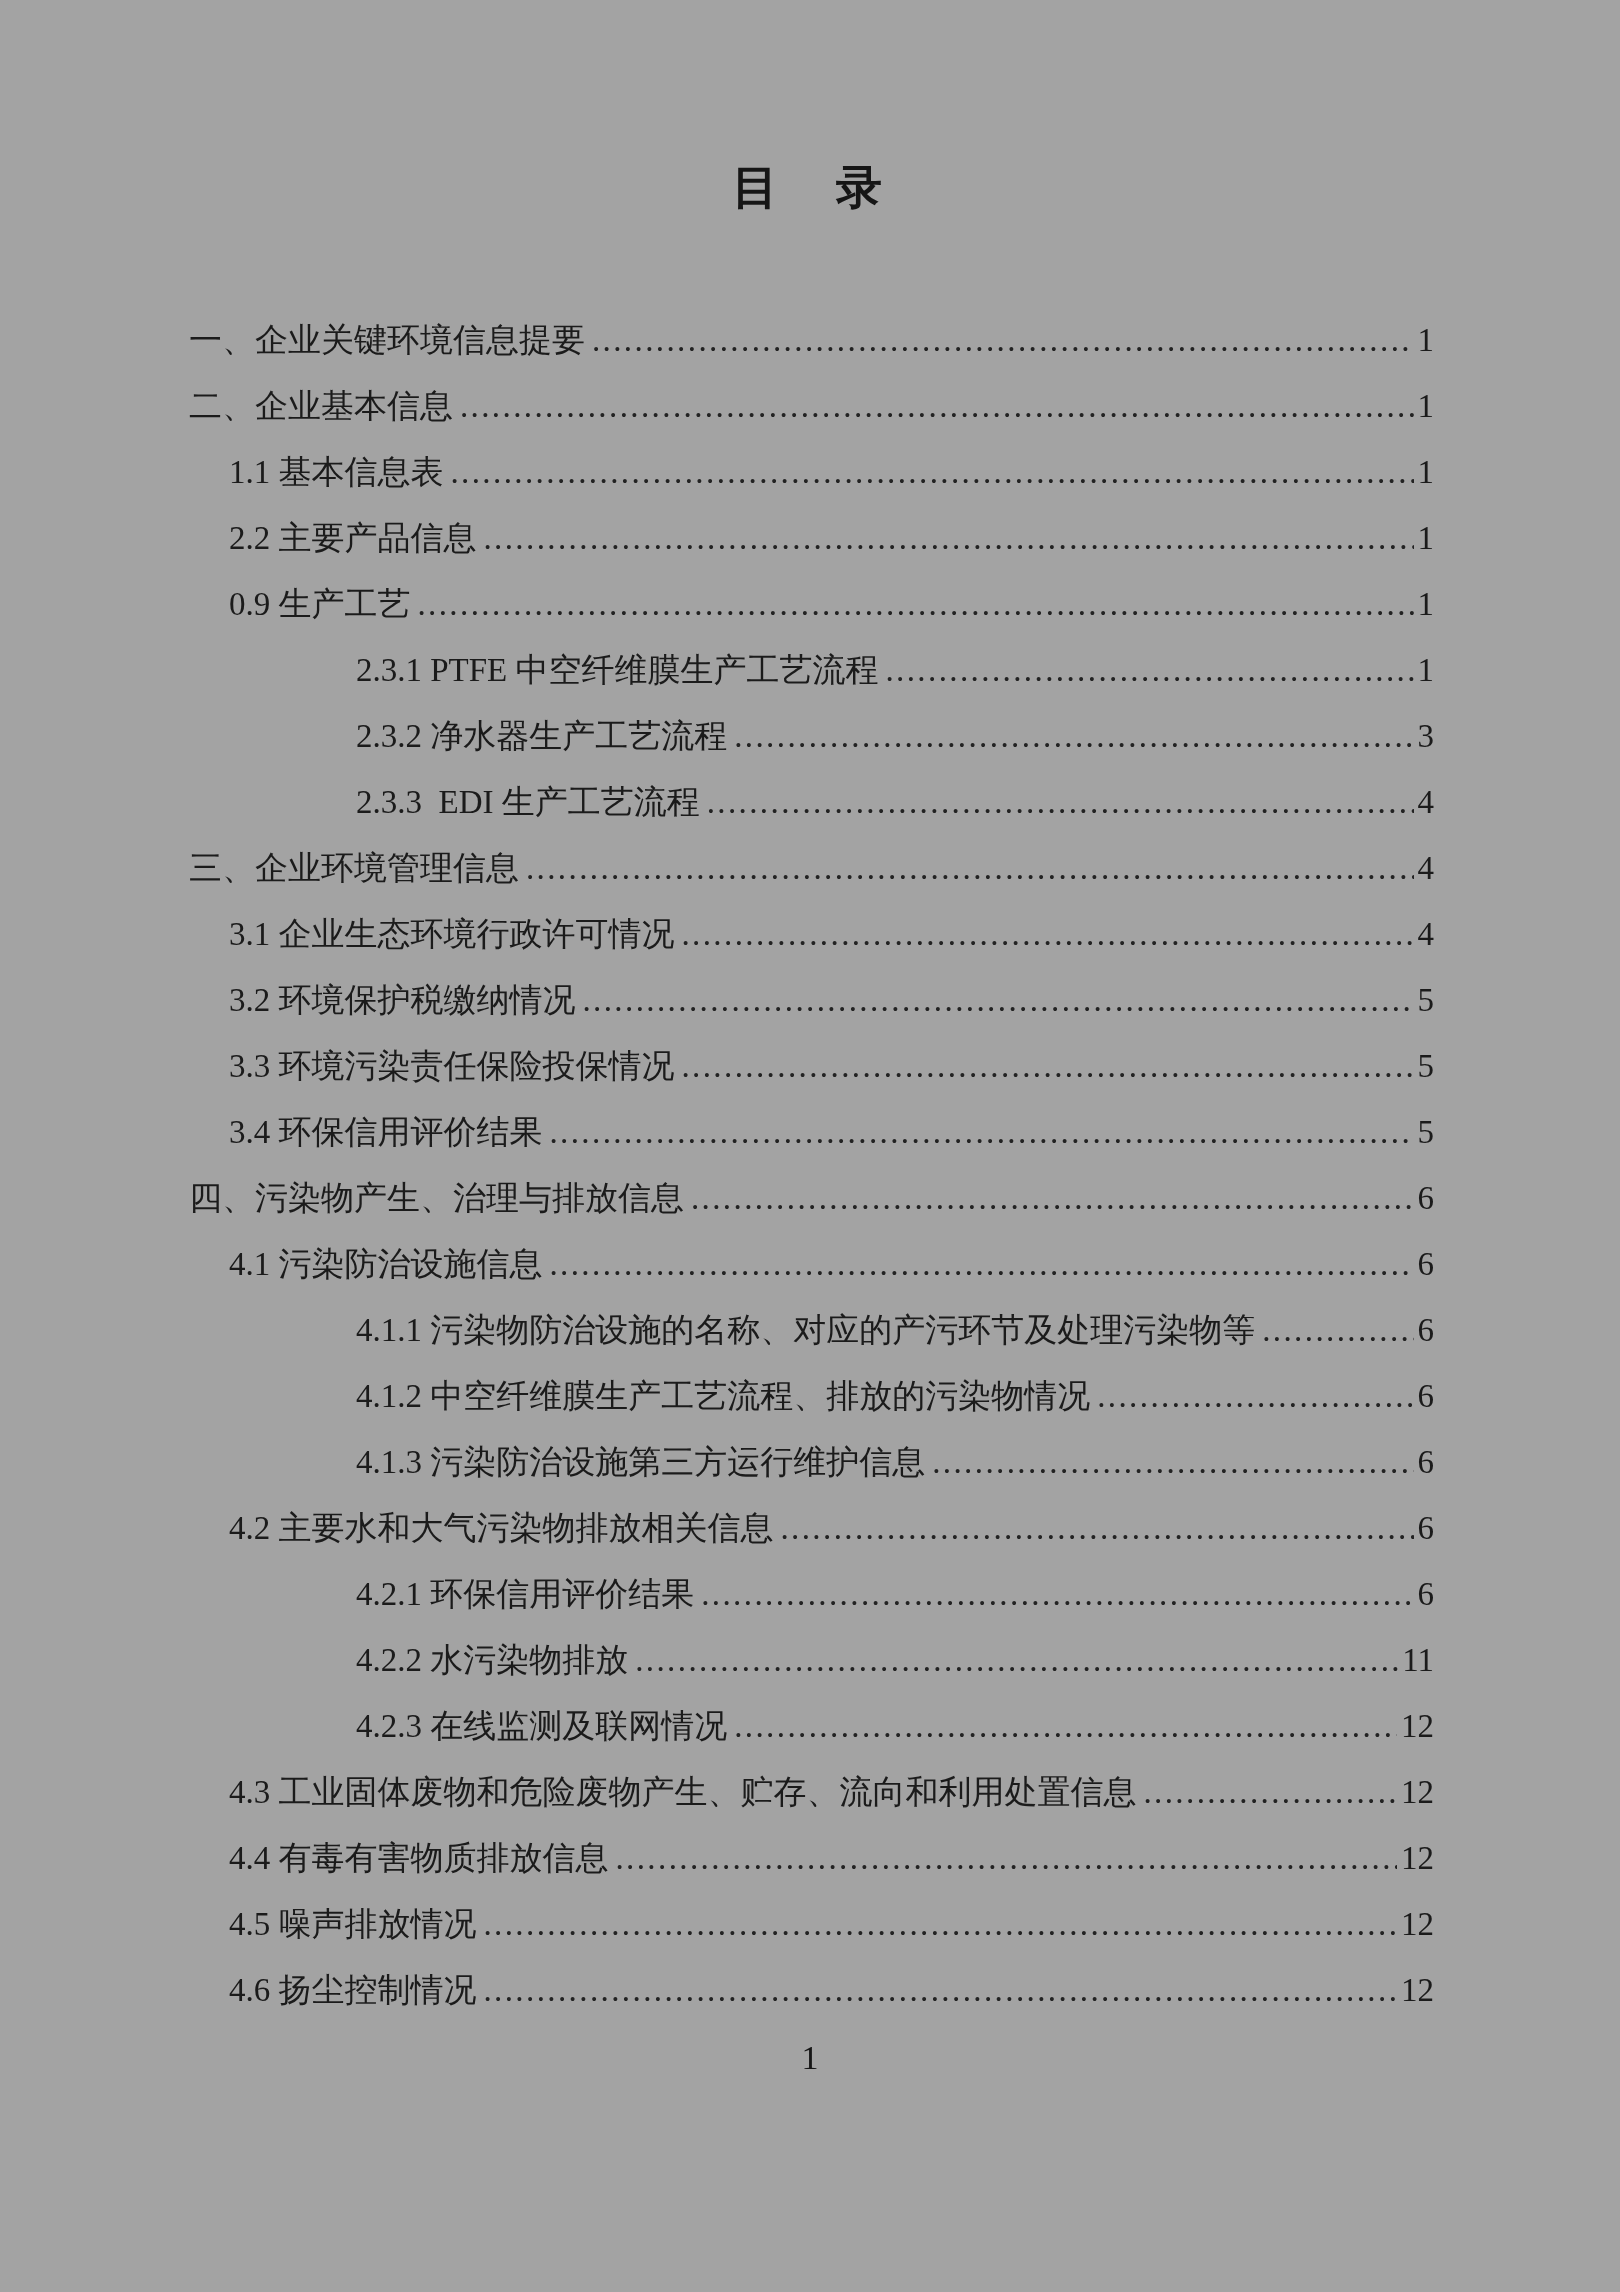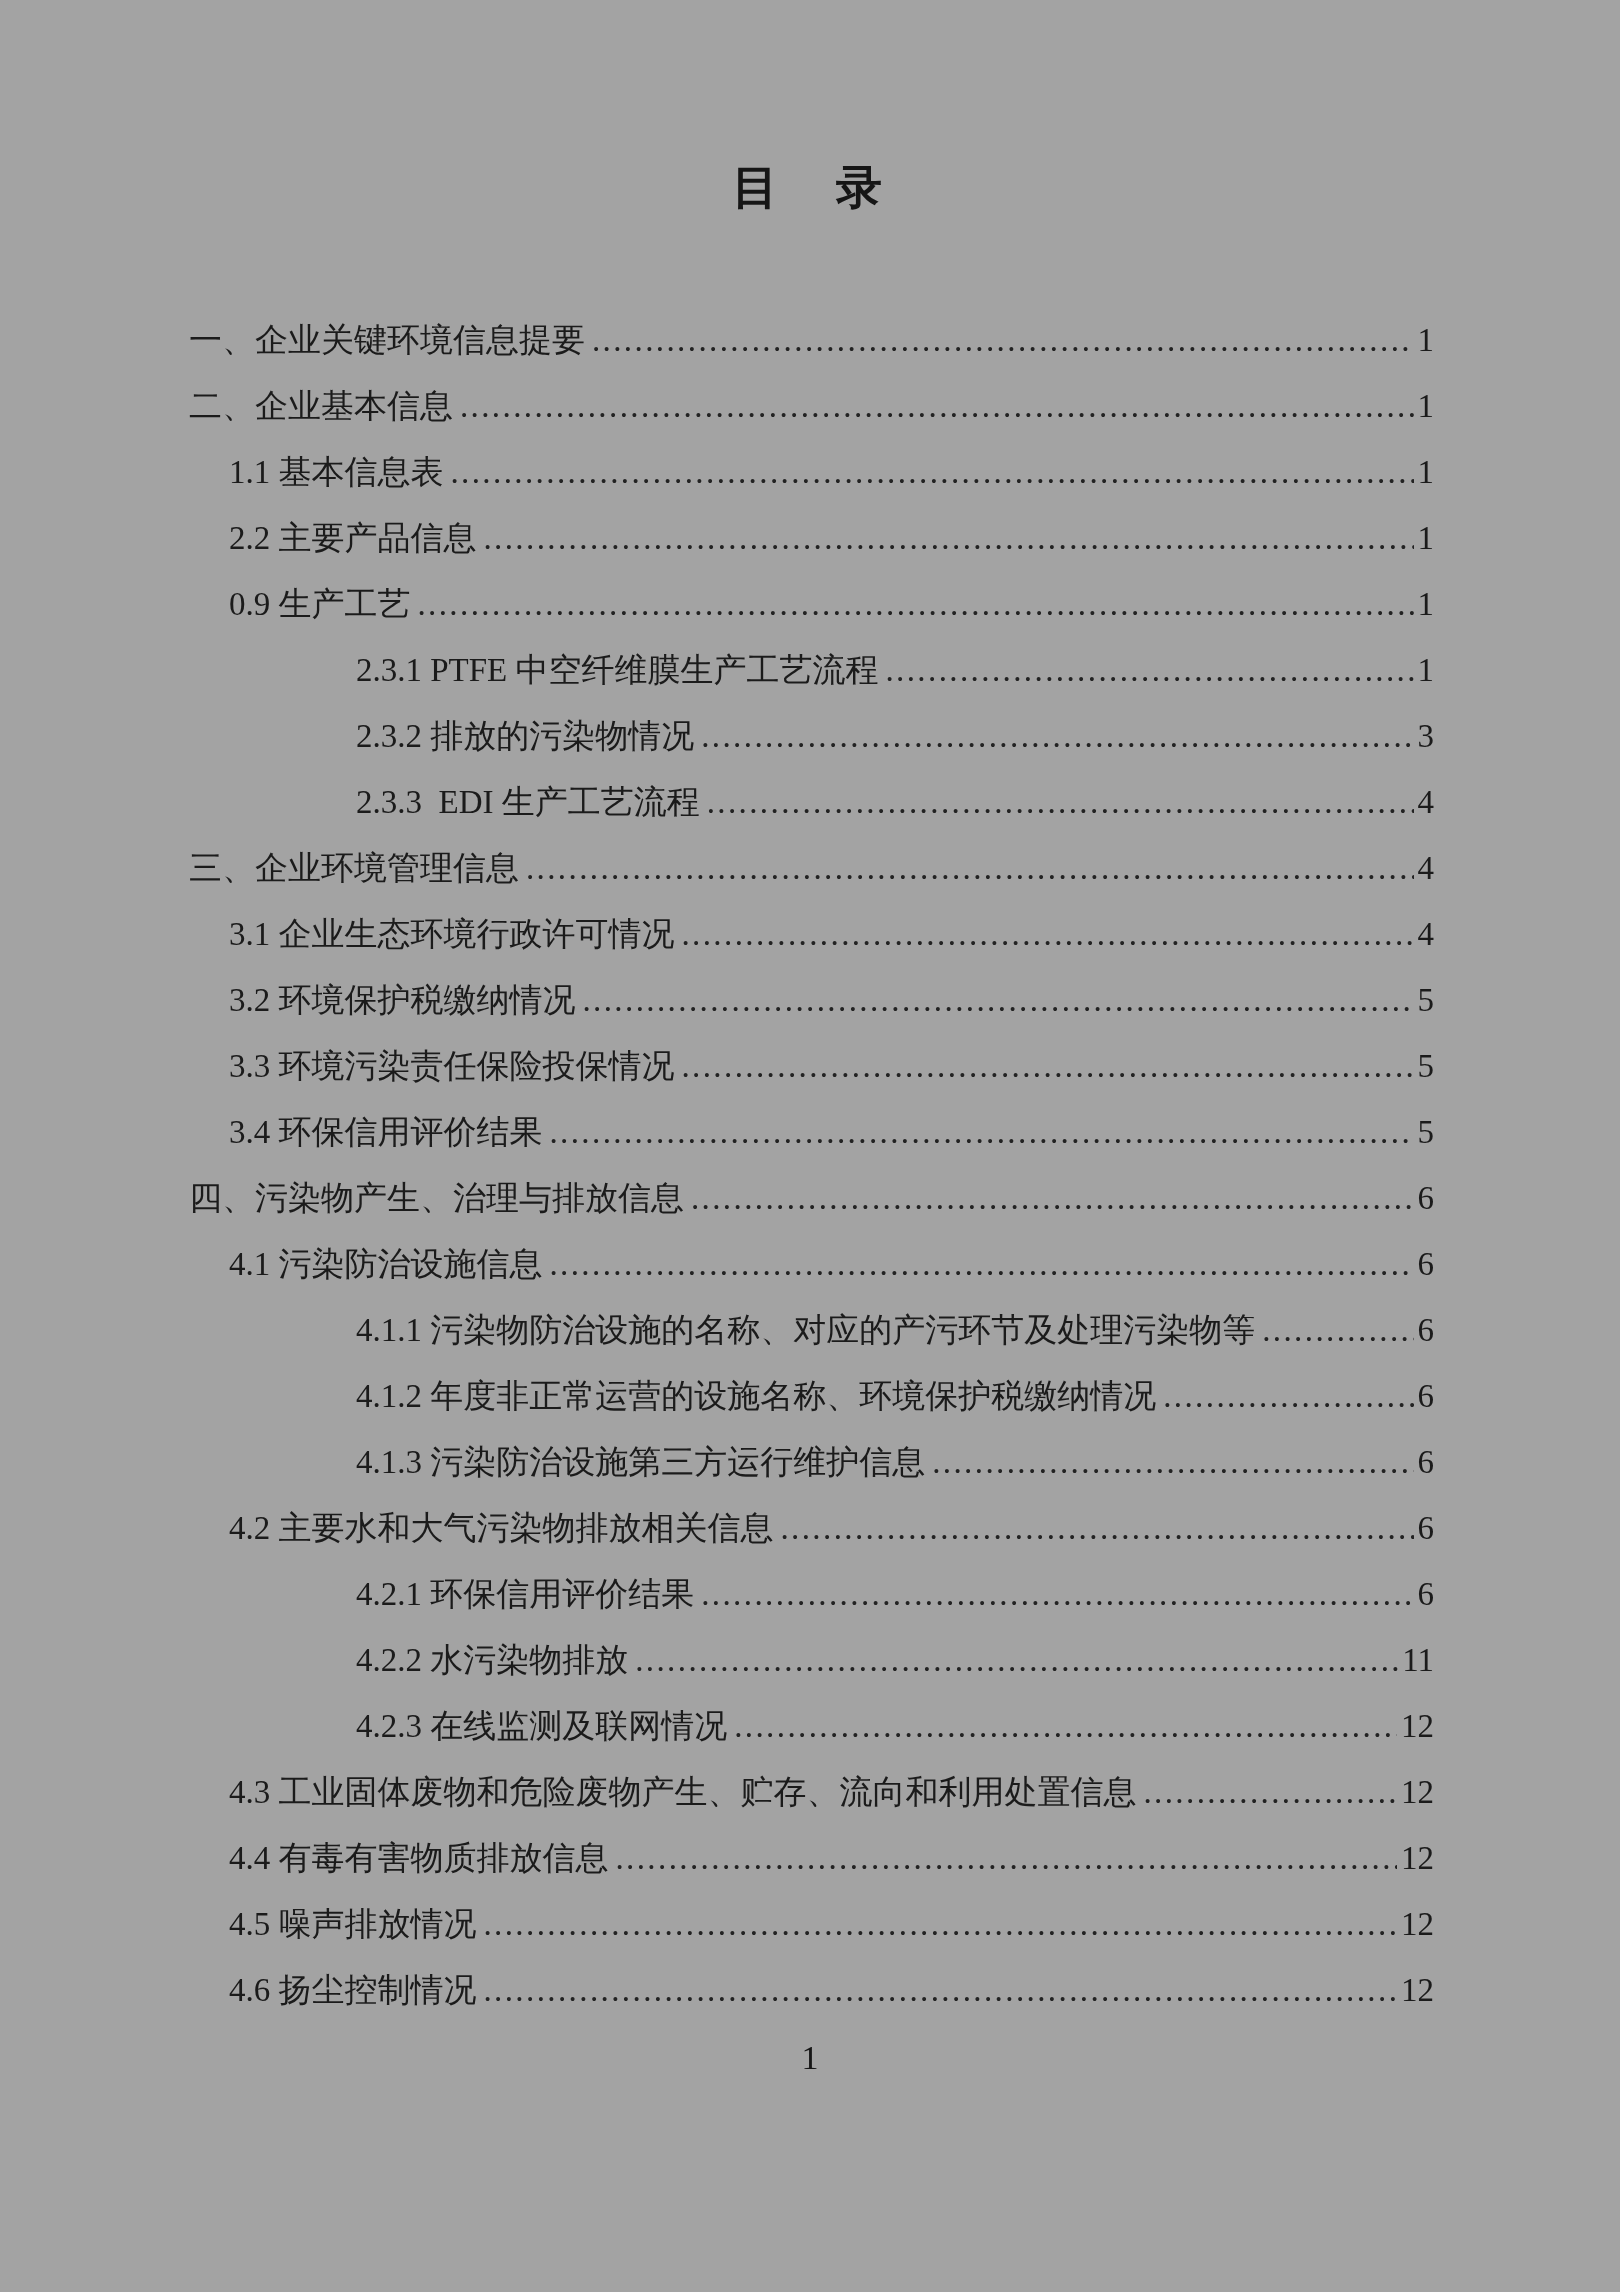--- a/index.html
+++ b/index.html
@@ -110,21 +110,21 @@
     <span class="toc-label">0.9 生产工艺</span>
     <span class="toc-dots"></span>
     <span class="toc-page-num">1</span>
   </div>
       <div class="toc-row lvl-3">
     <span class="toc-label">2.3.1 PTFE 中空纤维膜生产工艺流程</span>
     <span class="toc-dots"></span>
     <span class="toc-page-num">1</span>
   </div>
       <div class="toc-row lvl-3">
-    <span class="toc-label">2.3.2 排放的污染物情况</span>
+    <span class="toc-label">2.3.2 净水器生产工艺流程</span>
     <span class="toc-dots"></span>
     <span class="toc-page-num">3</span>
   </div>
       <div class="toc-row lvl-3">
     <span class="toc-label">2.3.3  EDI 生产工艺流程</span>
     <span class="toc-dots"></span>
     <span class="toc-page-num">4</span>
   </div>
       <div class="toc-row lvl-1">
     <span class="toc-label">三、企业环境管理信息</span>
@@ -160,21 +160,21 @@
     <span class="toc-label">4.1 污染防治设施信息</span>
     <span class="toc-dots"></span>
     <span class="toc-page-num">6</span>
   </div>
       <div class="toc-row lvl-3">
     <span class="toc-label">4.1.1 污染物防治设施的名称、对应的产污环节及处理污染物等</span>
     <span class="toc-dots"></span>
     <span class="toc-page-num">6</span>
   </div>
       <div class="toc-row lvl-3">
-    <span class="toc-label">4.1.2 年度非正常运营的设施名称、环境保护税缴纳情况</span>
+    <span class="toc-label">4.1.2 中空纤维膜生产工艺流程、排放的污染物情况</span>
     <span class="toc-dots"></span>
     <span class="toc-page-num">6</span>
   </div>
       <div class="toc-row lvl-3">
     <span class="toc-label">4.1.3 污染防治设施第三方运行维护信息</span>
     <span class="toc-dots"></span>
     <span class="toc-page-num">6</span>
   </div>
       <div class="toc-row lvl-2">
     <span class="toc-label">4.2 主要水和大气污染物排放相关信息</span>

